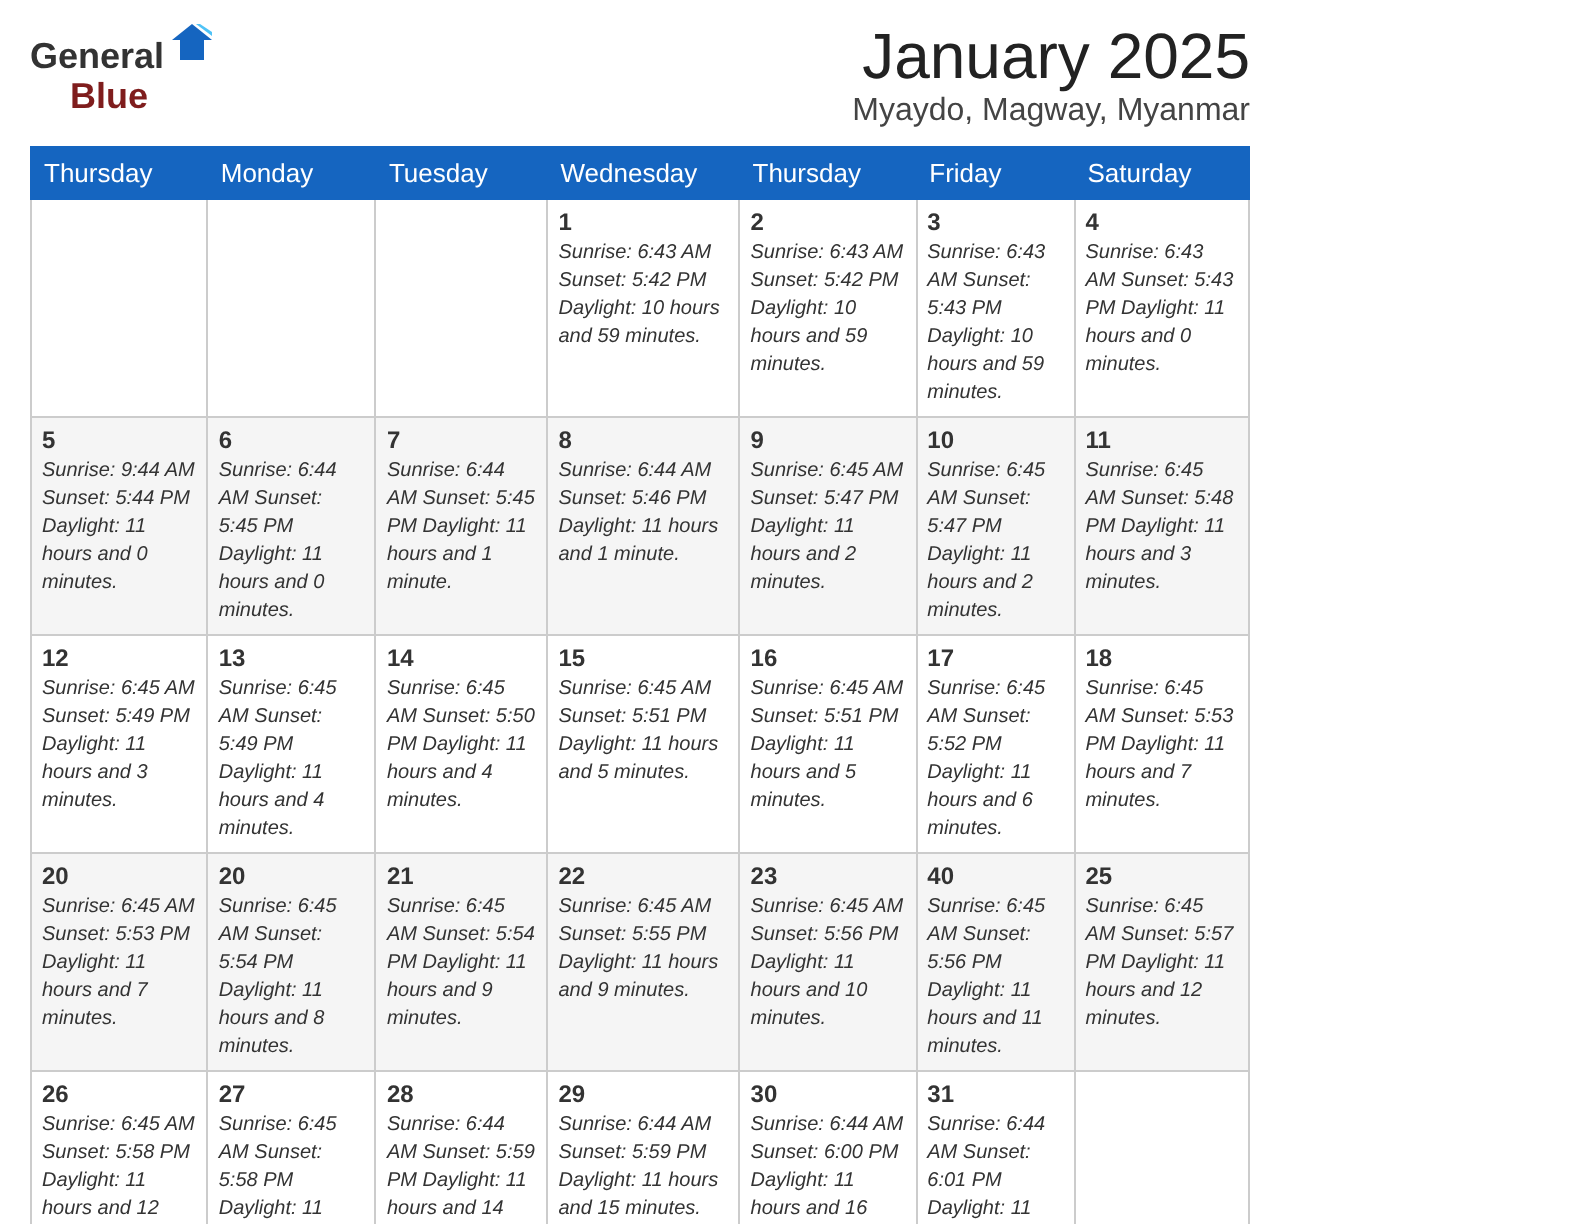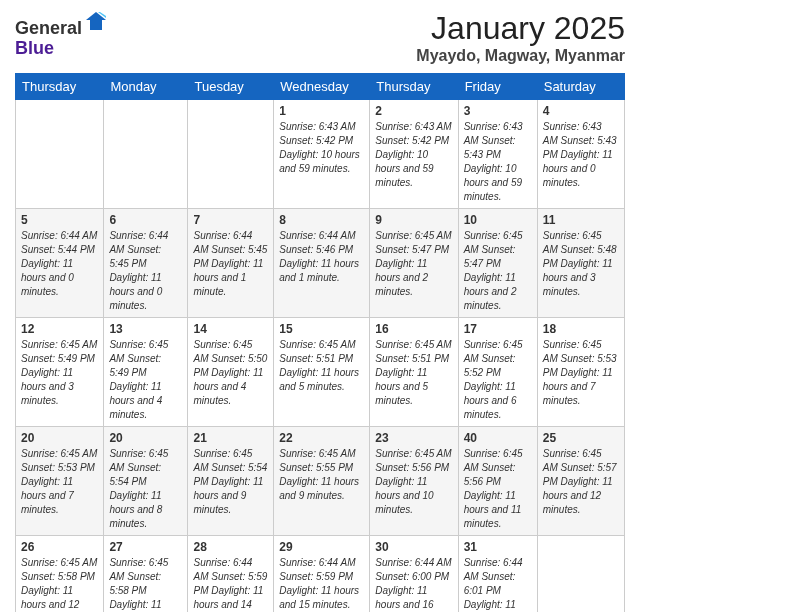--- a/index.html
+++ b/index.html
@@ -23,37 +23,37 @@
     .logo {
       display: flex;
       align-items: center;
     }
     .logo-text {
       font-size: 18px;
       font-weight: bold;
       line-height: 1.1;
     }
     .logo-general { color: #333; }
-    .logo-blue { color: #4c1d95; }
+    .logo-blue { color: #7f1d1d; margin-left: 20px; }
     .logo-icon {
       width: 24px;
       height: 24px;
       margin-left: 2px;
     }
     .title-block {
       text-align: right;
     }
     .title-block h1 {
       font-size: 32px;
       font-weight: normal;
       color: #222;
     }
     .title-block h2 {
       font-size: 16px;
-      font-weight: bold;
+      font-weight: normal;
       color: #444;
       margin-left: 47px;
     }
     .calendar {
       width: 100%;
       border-collapse: collapse;
     }
     .calendar th {
       background-color: #1565c0;
       color: #fff;
@@ -154,21 +154,21 @@
           <td>
             <span class="cell-date">4</span>
             <div class="cell-info">Sunrise: 6:43 AM
 Sunset: 5:43 PM
 Daylight: 11 hours and 0 minutes.</div>
           </td>
         </tr>
         <tr>
           <td>
             <span class="cell-date">5</span>
-            <div class="cell-info">Sunrise: 6:44 AM
+            <div class="cell-info">Sunrise: 9:44 AM
 Sunset: 5:44 PM
 Daylight: 11 hours and 0 minutes.</div>
           </td>
           <td>
             <span class="cell-date">6</span>
             <div class="cell-info">Sunrise: 6:44 AM
 Sunset: 5:45 PM
 Daylight: 11 hours and 0 minutes.</div>
           </td>
           <td>

